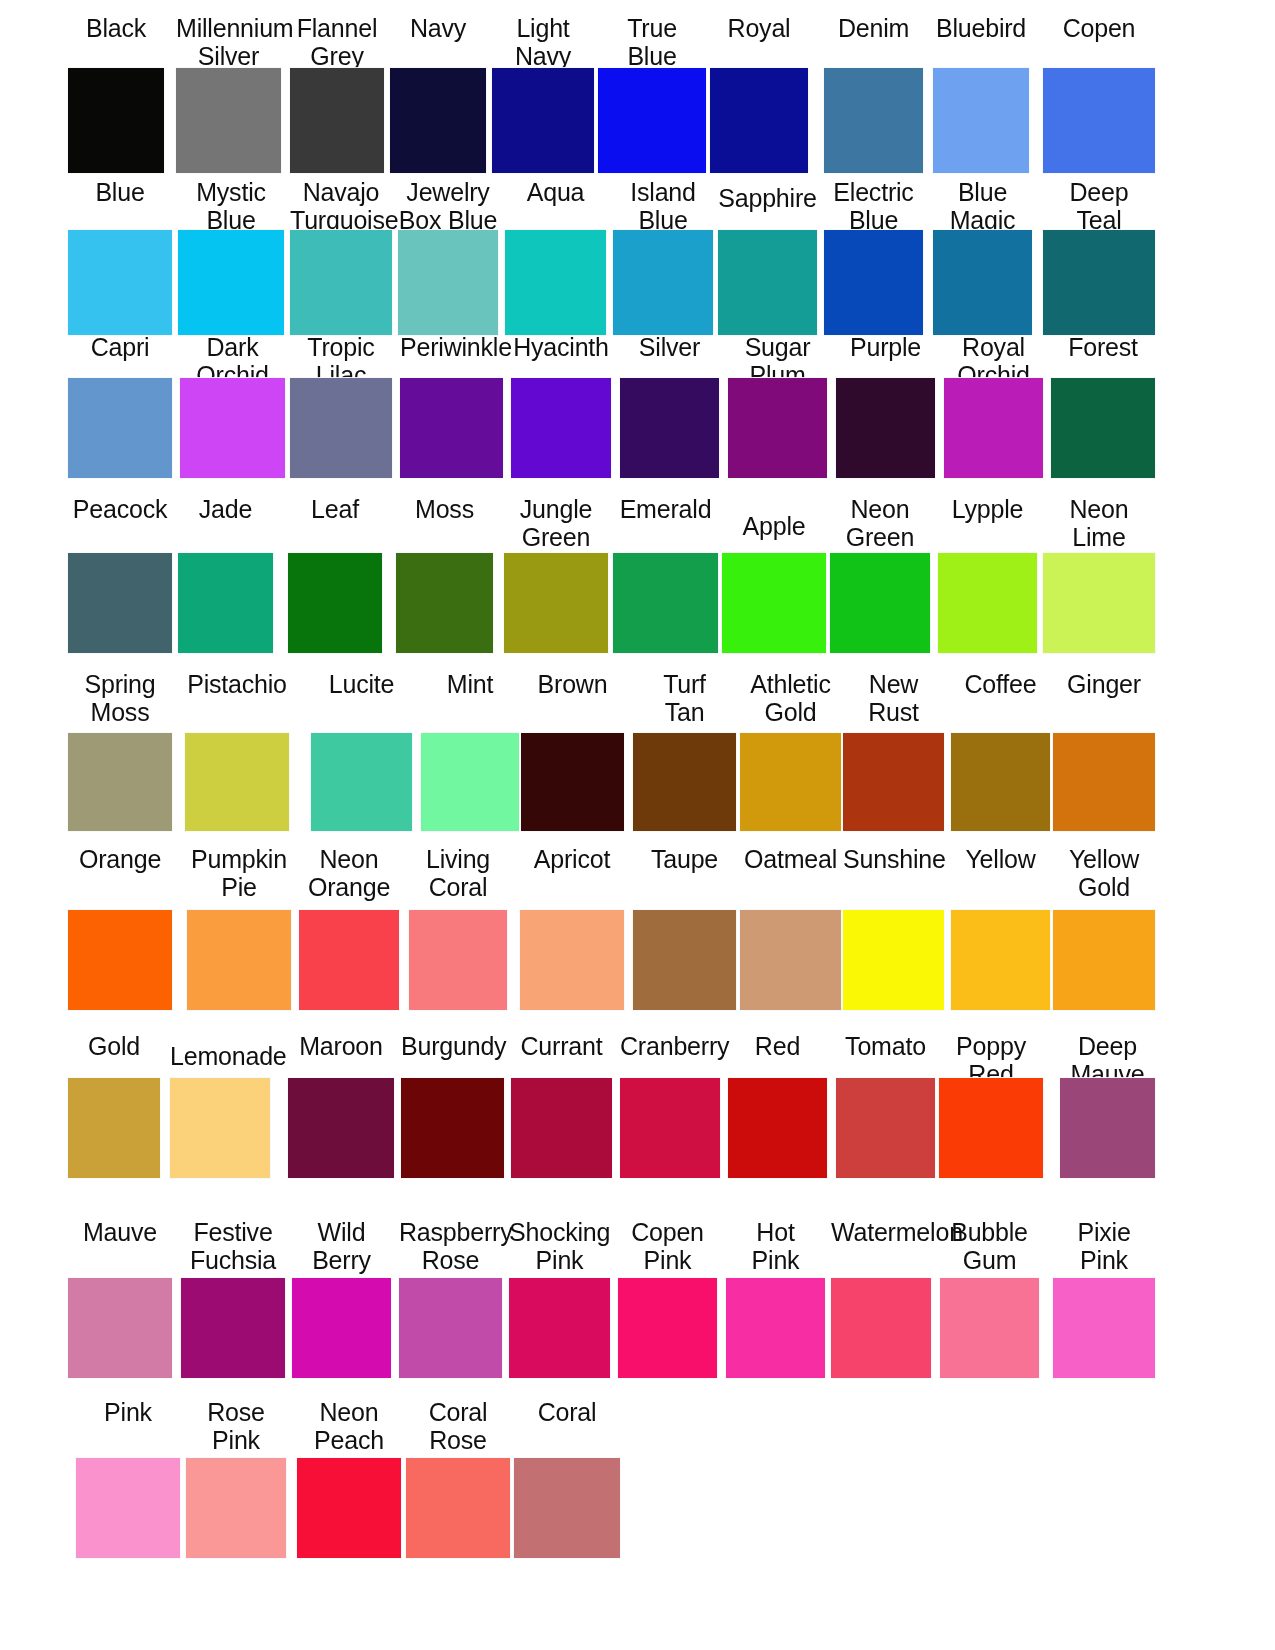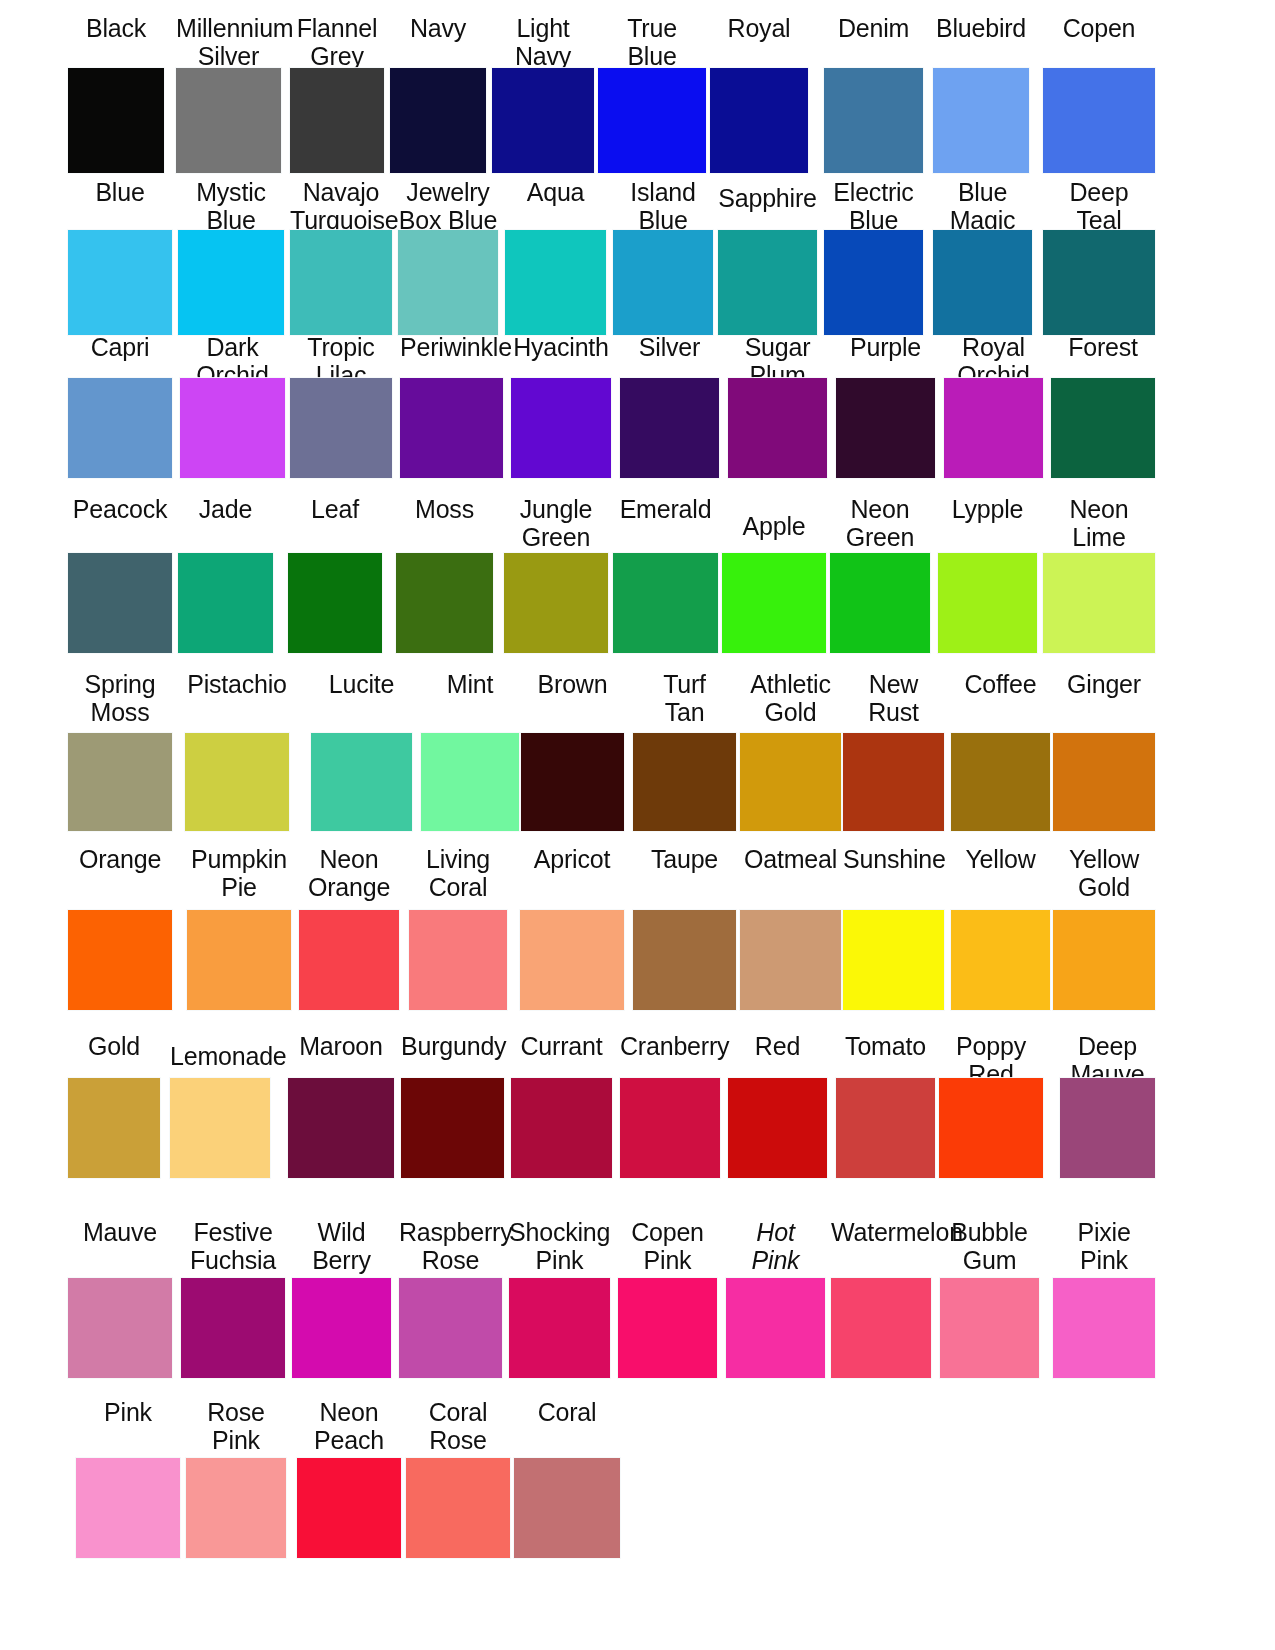--- a/index.html
+++ b/index.html
@@ -218,21 +218,21 @@
     <div class="swatch" title="Wild Berry" style="left: 292px; width: 99px; top: 1278px; height: 100px; background: rgb(212, 11, 174);"></div>
     <div class="color-label" style="left: 399px; width: 103px; top: 1218px; position: absolute;">Raspberry
 Rose</div>
     <div class="swatch" title="Raspberry Rose" style="left: 399px; width: 103px; top: 1278px; height: 100px; background: rgb(192, 75, 169);"></div>
     <div class="color-label" style="left: 509px; width: 101px; top: 1218px; position: absolute;">Shocking
 Pink</div>
     <div class="swatch" title="Shocking Pink" style="left: 509px; width: 101px; top: 1278px; height: 100px; background: rgb(217, 11, 94);"></div>
     <div class="color-label" style="left: 618px; width: 99px; top: 1218px; position: absolute;">Copen
 Pink</div>
     <div class="swatch" title="French Pink" style="left: 618px; width: 99px; top: 1278px; height: 100px; background: rgb(248, 14, 107);"></div>
-    <div class="color-label" style="left: 726px; width: 99px; top: 1218px; position: absolute; font-style: italic;">Hot
+    <div class="color-label" style="left: 726px; width: 99px; top: 1218px; position: absolute;">Hot
 Pink</div>
     <div class="swatch" title="Hot Pink" style="left: 726px; width: 99px; top: 1278px; height: 100px; background: rgb(246, 45, 163);"></div>
     <div class="color-label" style="left: 831px; width: 100px; top: 1218px; position: absolute;">Watermelon</div>
     <div class="swatch" title="Watermelon" style="left: 831px; width: 100px; top: 1278px; height: 100px; background: rgb(246, 67, 107);"></div>
     <div class="color-label" style="left: 940px; width: 99px; top: 1218px; position: absolute;">Bubble
 Gum</div>
     <div class="swatch" title="Bubble Gum" style="left: 940px; width: 99px; top: 1278px; height: 100px; background: rgb(248, 114, 150);"></div>
     <div class="color-label" style="left: 1053px; width: 102px; top: 1218px; position: absolute;">Pixie
 Pink</div>
     <div class="swatch" title="Pixie Pink" style="left: 1053px; width: 102px; top: 1278px; height: 100px; background: rgb(246, 96, 199);"></div>

